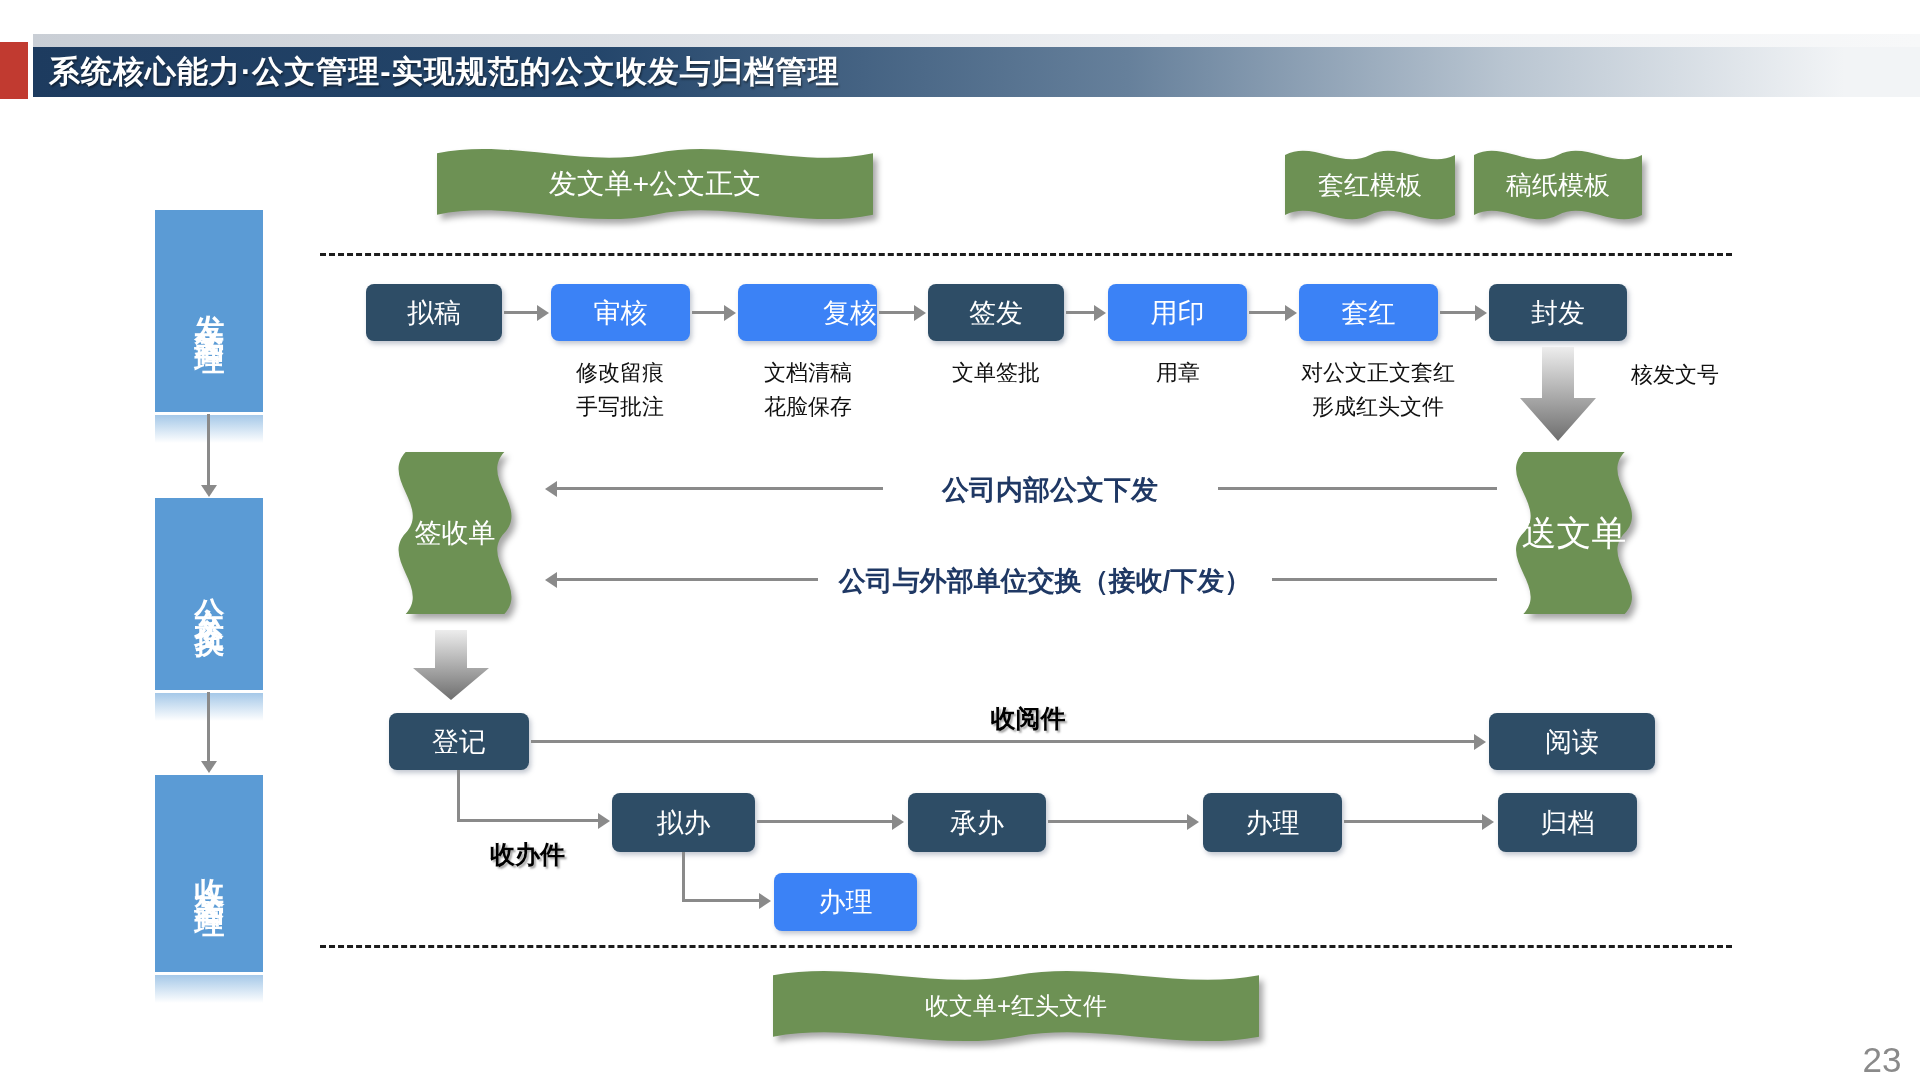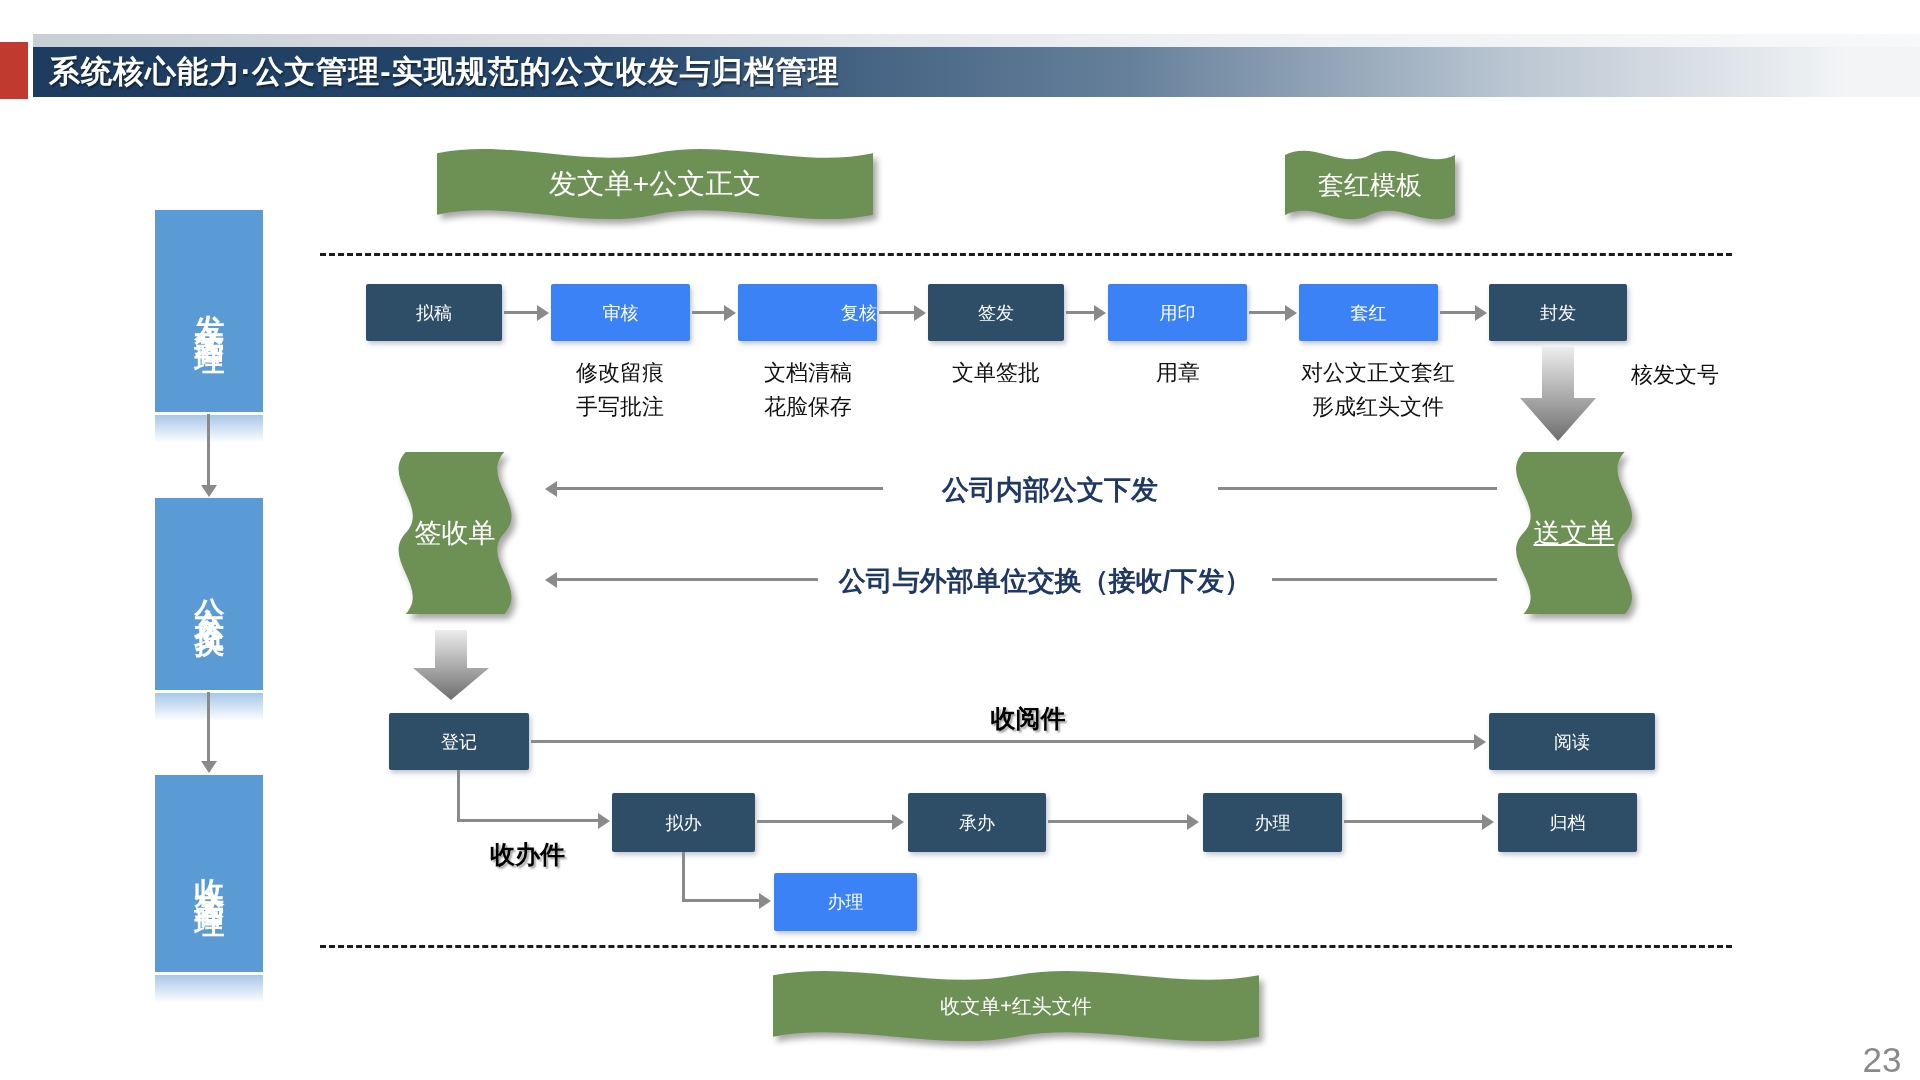--- a/index.html
+++ b/index.html
@@ -16,21 +16,21 @@
     display:flex;align-items:center;}
   .title-bar span{color:#fff;font-size:31px;font-weight:bold;padding-left:16px;letter-spacing:1px;
     text-shadow:1px 2px 2px rgba(0,0,0,.45);}
   
   .side-box{position:absolute;left:155px;width:108px;background:#5b9bd5;
     display:flex;align-items:center;justify-content:center;}
   .side-box span{writing-mode:vertical-rl;color:#fff;font-size:30px;font-weight:bold;letter-spacing:10px;}
   .side-refl{position:absolute;left:155px;width:108px;height:28px;
     background:linear-gradient(to bottom,rgba(91,155,213,.55),rgba(91,155,213,0));}
   
-  .box{position:absolute;border-radius:2px;color:#fff;font-size:18px;
+  .box{position:absolute;border-radius:8px;color:#fff;font-size:27px;
     display:flex;align-items:center;justify-content:center;
     box-shadow:2px 3px 5px rgba(120,130,150,.45);}
   .dark{background:#2e4d66;}
   .light{background:#3b82f6;}
   
   .hline{position:absolute;height:3px;background:#8a8a8a;}
   .vline{position:absolute;width:3px;background:#8a8a8a;}
   .head-right::after{content:'';position:absolute;right:-11px;top:50%;margin-top:-8px;
     border-left:12px solid #8a8a8a;border-top:8px solid transparent;border-bottom:8px solid transparent;}
   .head-left::before{content:'';position:absolute;left:-11px;top:50%;margin-top:-8px;
@@ -83,20 +83,26 @@
       <path d="M0,10 C33,0 67,20 100,10 C133,0 167,20 200,10 L200,50 C167,60 133,40 100,50 C67,60 33,40 0,50 Z" fill="#6d9154"></path>
     </svg>
     <span style="font-size:28px;">发文单+公文正文</span>
   </div>
   <div class="banner" style="left:1285px;top:140px;width:170px;height:90px;">
     <svg viewBox="0 0 200 60" preserveAspectRatio="none">
       <path d="M0,10 C33,0 67,20 100,10 C133,0 167,20 200,10 L200,50 C167,60 133,40 100,50 C67,60 33,40 0,50 Z" fill="#6d9154"></path>
     </svg>
     <span style="font-size:26px;">套红模板</span>
   </div>
+  <div class="banner" style="left:1474px;top:140px;width:168px;height:90px;">
+    <svg viewBox="0 0 200 60" preserveAspectRatio="none">
+      <path d="M0,10 C33,0 67,20 100,10 C133,0 167,20 200,10 L200,50 C167,60 133,40 100,50 C67,60 33,40 0,50 Z" fill="#6d9154"></path>
+    </svg>
+    <span style="font-size:26px;">稿纸模板</span>
+  </div>
 
   <div class="dashed" style="top:253px;"></div>
   <div class="dashed" style="top:945px;"></div>
 
   <div class="box dark" style="left:366px;top:284px;width:136px;height:57px;">
       <span>拟稿</span>
     </div>
   <div class="box light" style="left:551px;top:284px;width:139px;height:57px;">
       <span>审核</span>
     </div>
@@ -158,21 +164,21 @@
   <div class="banner" style="left:381px;top:452px;width:148px;height:162px;">
     <svg viewBox="0 0 60 200" preserveAspectRatio="none">
       <path d="M10,0 C0,33 20,67 10,100 C0,133 20,167 10,200 L50,200 C60,167 40,133 50,100 C60,67 40,33 50,0 Z" fill="#6d9154"></path>
     </svg>
     <span style="font-size:27px;">签收单</span>
   </div>
   <div class="banner" style="left:1498px;top:452px;width:152px;height:162px;">
     <svg viewBox="0 0 60 200" preserveAspectRatio="none">
       <path d="M10,0 C0,33 20,67 10,100 C0,133 20,167 10,200 L50,200 C60,167 40,133 50,100 C60,67 40,33 50,0 Z" fill="#6d9154"></path>
     </svg>
-    <span style="font-size:27px;text-decoration:underline;">送文单</span>
+    <span style="font-size:35px;">送文单</span>
   </div>
 
   <div class="hline head-left" style="left:556px;top:487px;width:327px;"></div>
   <div class="navy-label" style="left:885px;top:472px;width:330px;">
     <span>公司内部公文下发</span>
   </div>
   <div class="hline" style="left:1218px;top:487px;width:279px;"></div>
 
   <div class="hline head-left" style="left:556px;top:578px;width:262px;"></div>
   <div class="navy-label" style="left:820px;top:563px;width:450px;">
@@ -226,20 +232,20 @@
   <div class="vline" style="left:682px;top:852px;height:50px;"></div>
   <div class="hline head-right" style="left:682px;top:899px;width:78px;"></div>
   <div class="box light" style="left:774px;top:873px;width:143px;height:58px;">
     <span>办理</span>
   </div>
 
   <div class="banner" style="left:773px;top:960px;width:486px;height:92px;">
     <svg viewBox="0 0 200 60" preserveAspectRatio="none">
       <path d="M0,10 C33,0 67,20 100,10 C133,0 167,20 200,10 L200,50 C167,60 133,40 100,50 C67,60 33,40 0,50 Z" fill="#6d9154"></path>
     </svg>
-    <span style="font-size:20px;">收文单+红头文件</span>
+    <span style="font-size:24px;">收文单+红头文件</span>
   </div>
 
   <div class="page-num">
     <span>23</span>
   </div>
 
 </div>
 
 </body></html>

